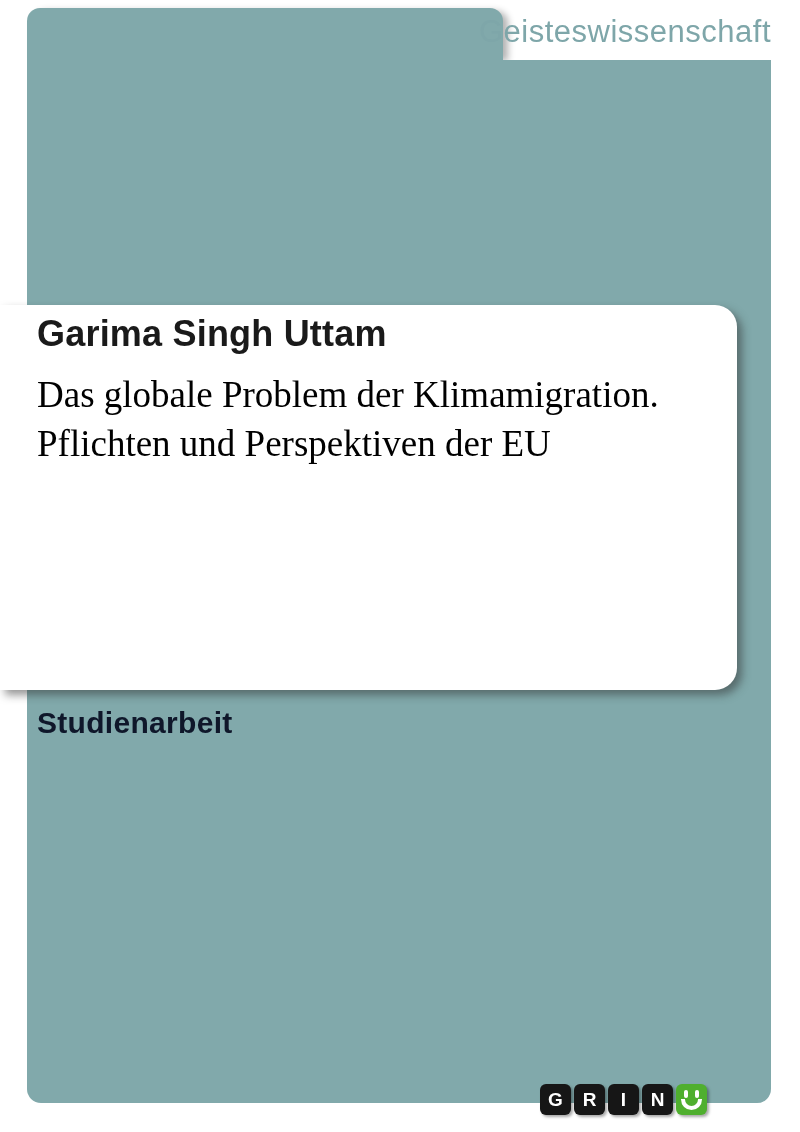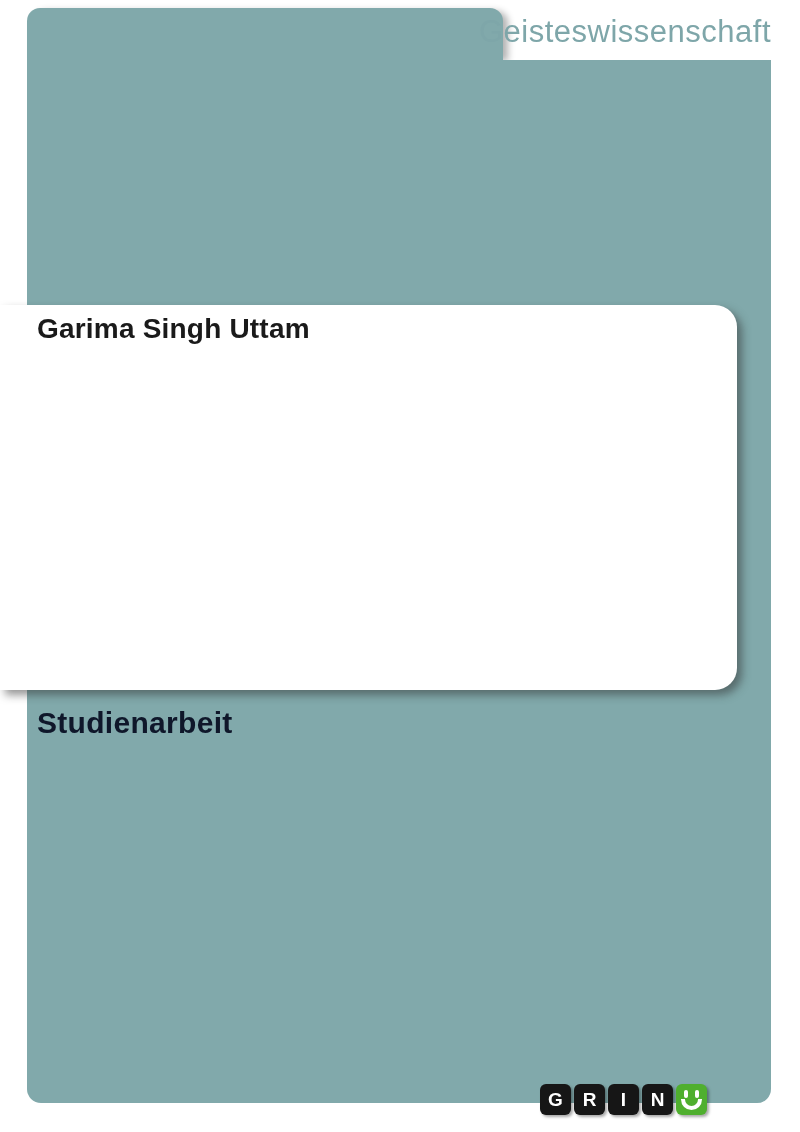--- a/index.html
+++ b/index.html
@@ -37,21 +37,21 @@
   
   .title-box {
     position: absolute; left: 0; top: 305px;
     width: 737px; height: 385px;
     background: #ffffff;
     border-radius: 0 22px 22px 0;
     box-shadow: 5px 5px 9px rgba(45,45,45,0.50);
   }
   .author-name {
     position: absolute; left: 37px; top: 8px;
-    font-size: 28px; font-weight: 700; color: #1a1a1a;
+    font-size: 36px; font-weight: 700; color: #1a1a1a;
     letter-spacing: 0.2px;
   }
   .book-title {
     position: absolute; left: 37px; top: 66px;
     width: 665px;
     font-family: "Liberation Serif", serif;
     font-size: 37px; line-height: 1.32; color: #000000;
   }
 
   
@@ -95,20 +95,21 @@
 <div class="cover">
 
   <div class="teal-tab"></div>
 
   <div class="main-panel"></div>
 
   <div class="category-label">Geisteswissenschaft</div>
 
   <div class="title-box">
     <div class="author-name">Garima Singh Uttam</div>
+    <div class="book-title">Das globale Problem der Klimamigration. Pflichten und Perspektiven der EU</div>
   </div>
 
   <div class="document-type-label">Studienarbeit</div>
 
   <div class="grin-logo">
     <div class="logo-tile">
       <span>G</span>
     </div>
     <div class="logo-tile">
       <span>R</span>

